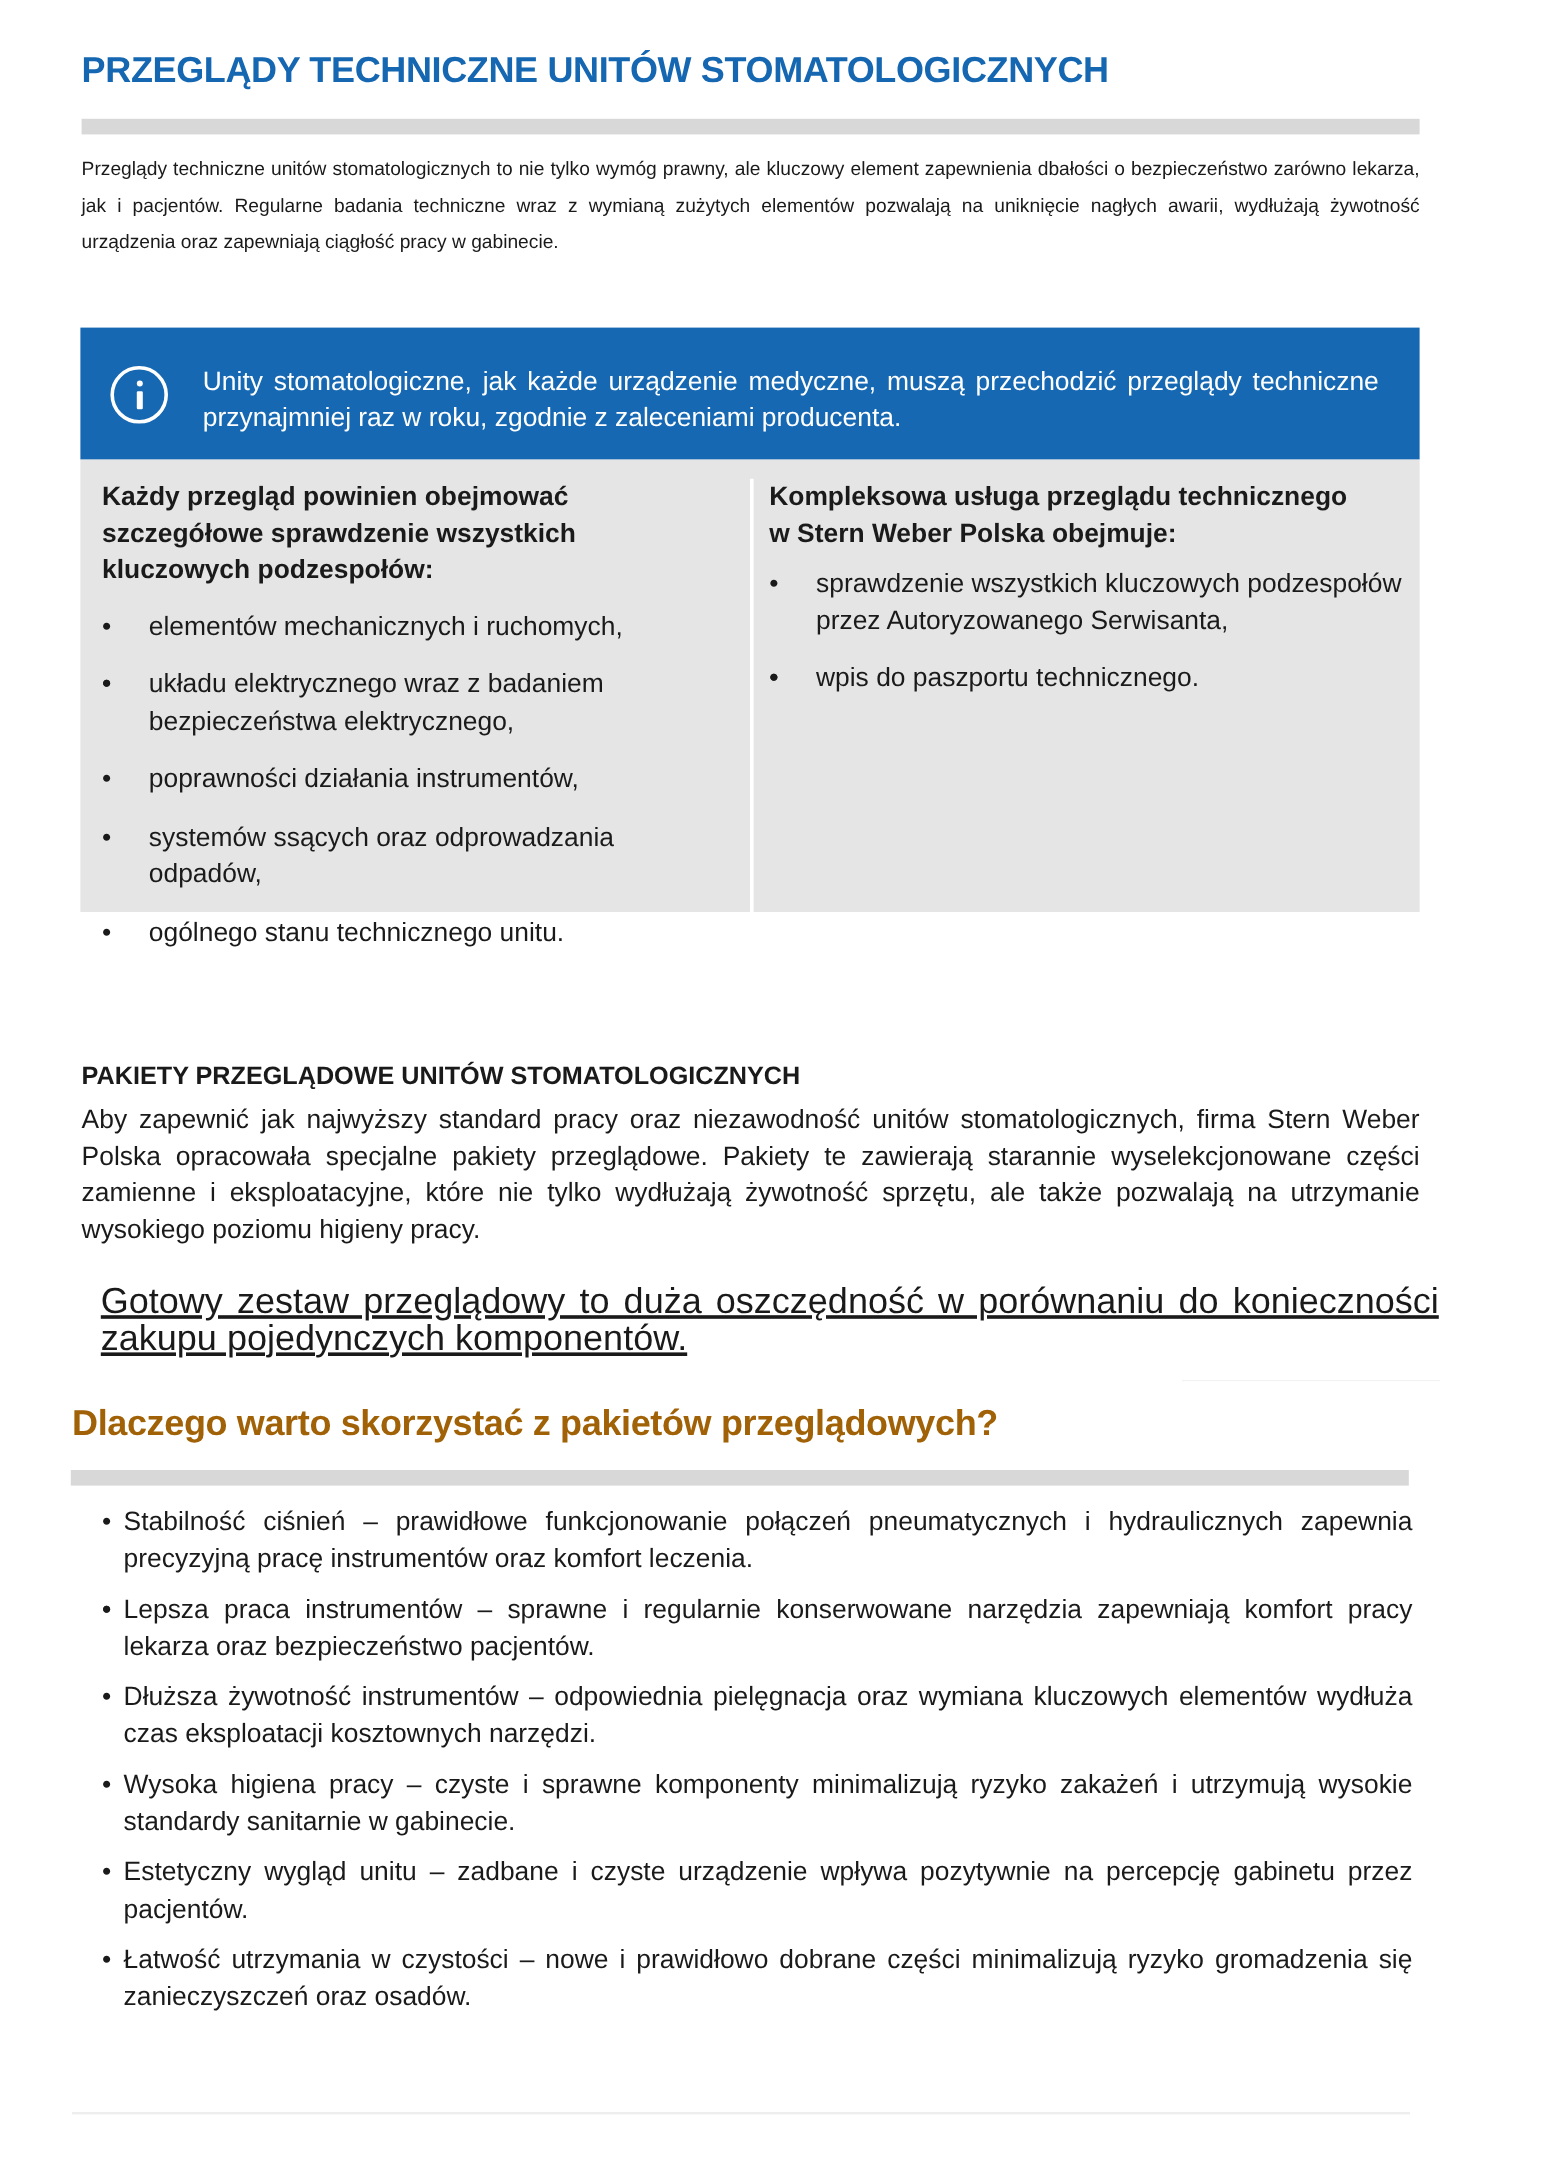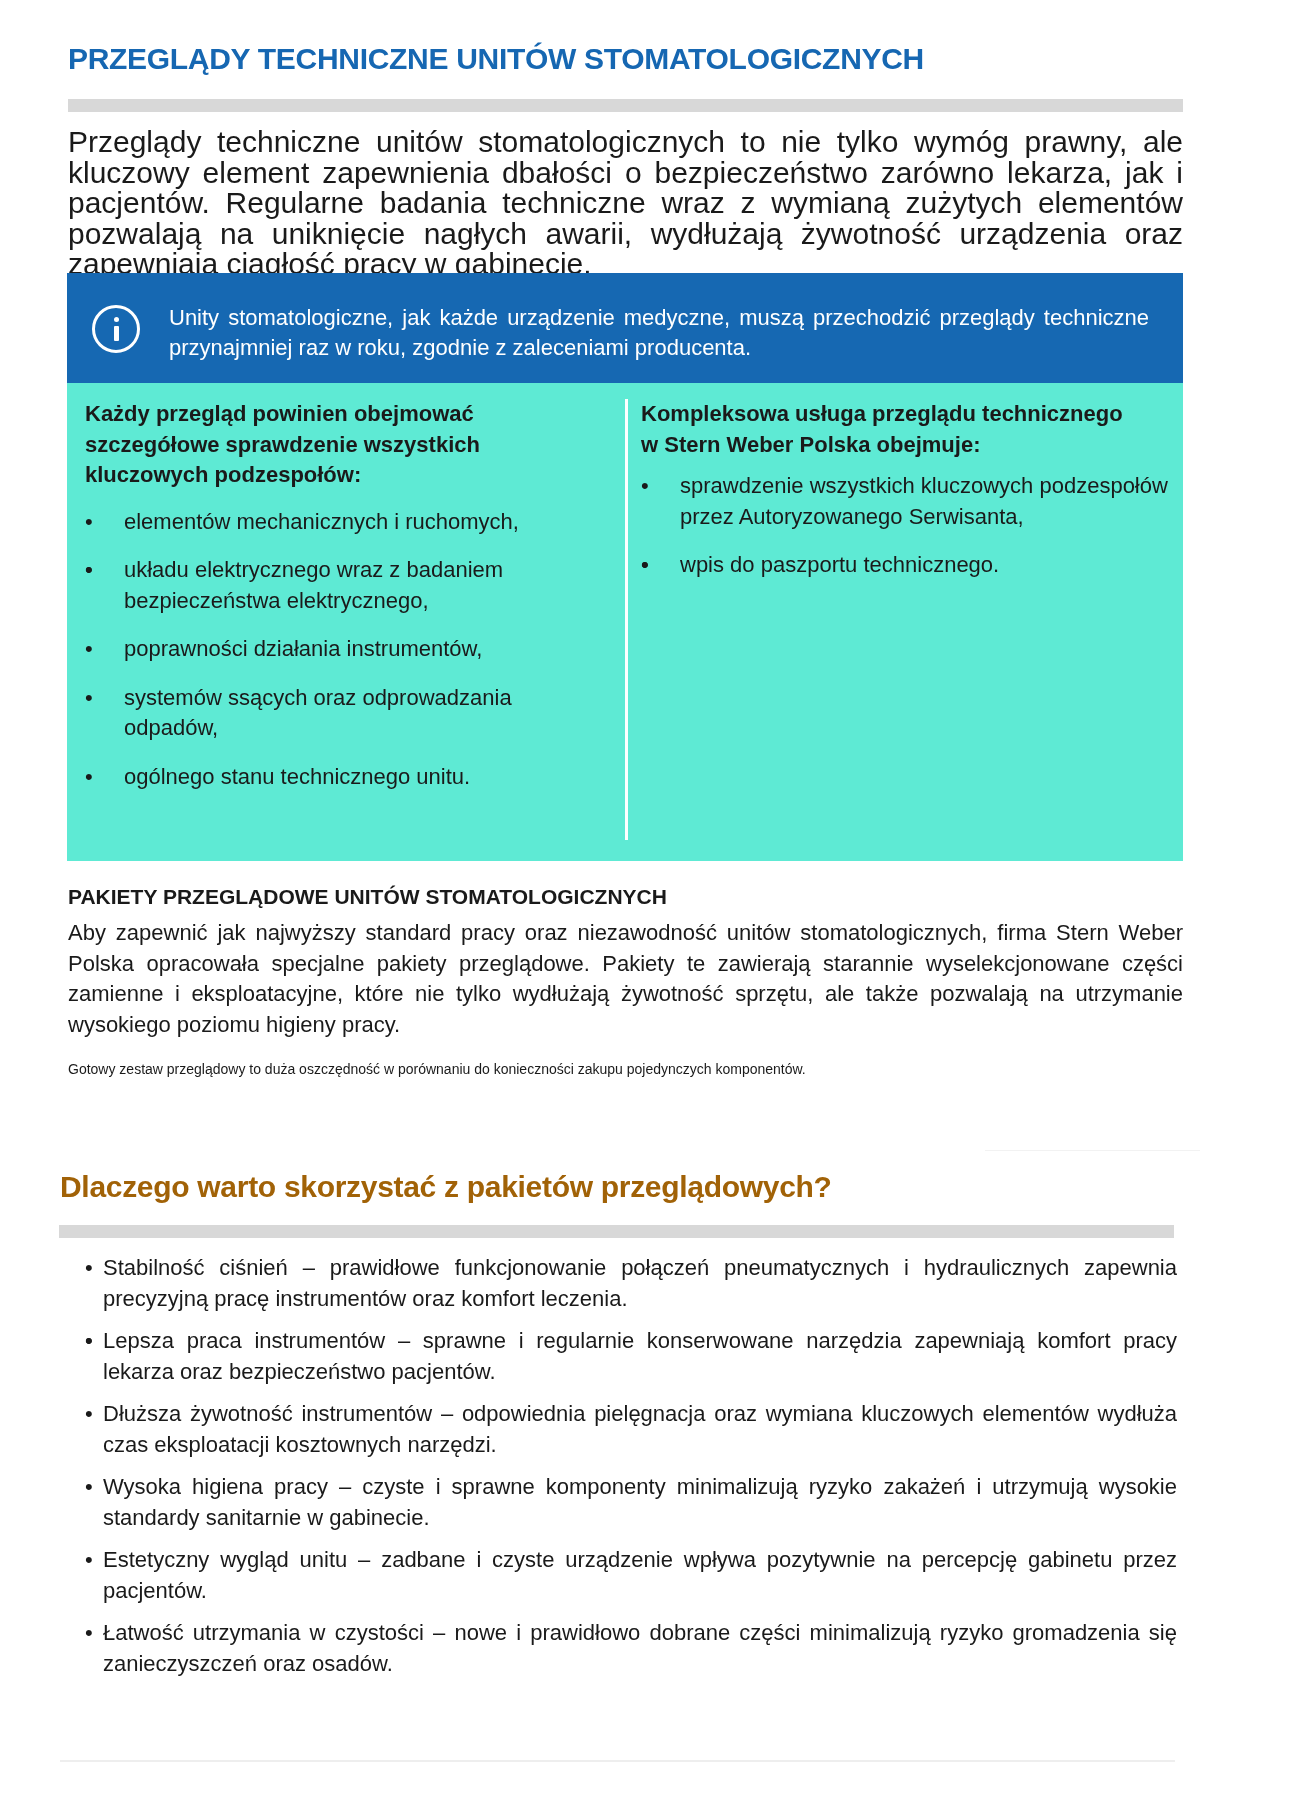--- a/index.html
+++ b/index.html
@@ -9,49 +9,49 @@
       color: #1a1a1a;
     }
     .abs { position: absolute; }
     .title {
       left: 68px; top: 42px; font-size: 30px; font-weight: bold; color: #1667b2;
       letter-spacing: -0.3px; white-space: nowrap;
     }
     .bar { background: #d8d8d8; height: 13px; }
     .bar1 { left: 68px; top: 99px; width: 1115px; }
     .intro {
-      left: 68px; top: 127px; width: 1115px; font-size: 30px; line-height: 30.5px;
+      left: 68px; top: 127px; width: 1115px; font-size: 16px; line-height: 30.5px;
       text-align: justify; margin: 0;
     }
     .infobox {
       left: 67px; top: 273px; width: 1116px; height: 110px; background: #1668b2;
     }
     .info-icon {
       left: 25px; top: 32px; width: 42px; height: 42px; border: 3px solid #ffffff;
       border-radius: 50%; box-sizing: content-box;
     }
     .info-icon .dot { position: absolute; left: 19px; top: 9px; width: 5px; height: 5px; background: #fff; border-radius: 50%; }
     .info-icon .stem { position: absolute; left: 19px; top: 18px; width: 5px; height: 15px; background: #fff; border-radius: 1px; }
     .info-text {
       left: 100px; top: 28px; width: 980px; color: #ffffff; font-size: 22px; line-height: 30px;
       text-align: justify; margin: 2px;
     }
-    .graybox { left: 67px; top: 383px; width: 1116px; height: 478px; background: #5eead4; }
+    .graybox { left: 67px; top: 383px; width: 1116px; height: 377px; background: #e5e5e5; }
     .divider { left: 558px; top: 16px; width: 3px; height: 441px; background: #ffffff; }
     .col { top: 16px; font-size: 22px; }
     .col-left { left: 18px; width: 520px; }
     .col-right { left: 574px; width: 530px; }
     .col h3 { margin: 0 0 16px 0; font-size: 22px; font-weight: bold; line-height: 30.5px; }
     .col ul { list-style: none; margin: 0; padding: 0; }
     .col li { position: relative; padding-left: 39px; line-height: 30.5px; margin-bottom: 18px; }
     .col li .b { position: absolute; left: 0; top: 0; width: 39px; }
     .col-right h3 { margin-bottom: 11px; }
     .pak-title { left: 68px; top: 885px; font-size: 21px; font-weight: bold; white-space: nowrap; text-align: right; }
     .pak-p1 { left: 68px; top: 918px; width: 1115px; font-size: 22px; line-height: 30.5px; text-align: justify; margin: 0; }
-    .pak-p2 { left: 68px; top: 1054px; width: 1115px; font-size: 14px; line-height: 30.5px; text-align: justify; margin: 0; }
+    .pak-p2 { left: 68px; top: 1054px; width: 1115px; font-size: 30px; line-height: 30.5px; text-align: justify; margin: 16px; text-decoration: underline; }
     .faint-line { left: 985px; top: 1150px; width: 215px; height: 1px; background: #f2f2f2; }
     .why-title { left: 60px; top: 1170px; font-size: 30px; font-weight: bold; color: #a16207; white-space: nowrap; letter-spacing: -0.3px; }
     .bar2 { left: 59px; top: 1225px; width: 1115px; }
     .why-list { left: 85px; top: 1252px; width: 1092px; list-style: none; margin: 0; padding: 0; font-size: 22px; }
     .why-list li { position: relative; padding-left: 18px; line-height: 31px; margin-bottom: 11px; text-align: justify; }
     .why-list li .b { position: absolute; left: 0; top: 0; }
     .bottom-line { left: 60px; top: 1760px; width: 1115px; height: 2px; background: #eeeeee; }
   </style>
 </head>
 <body>

